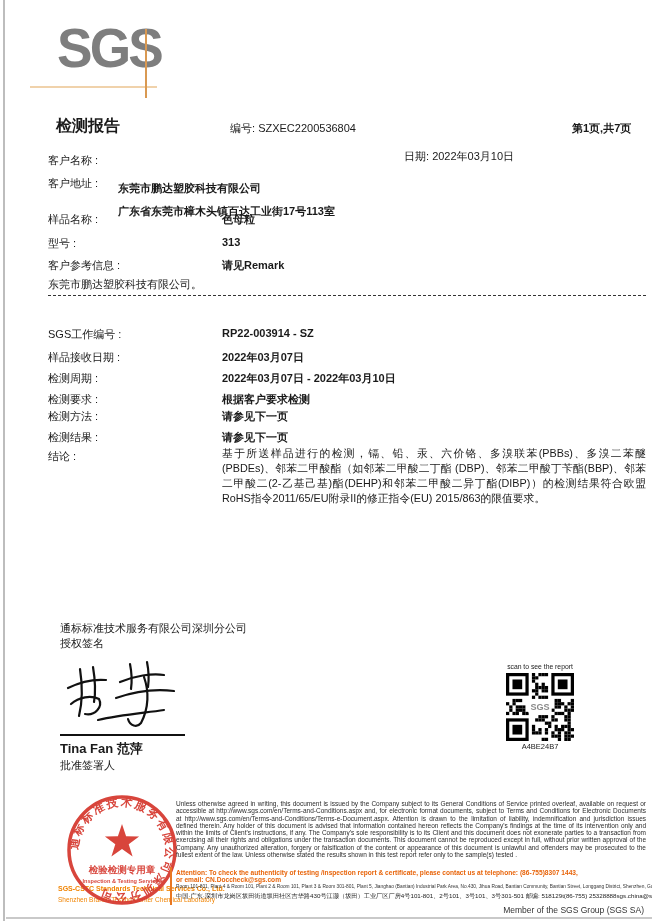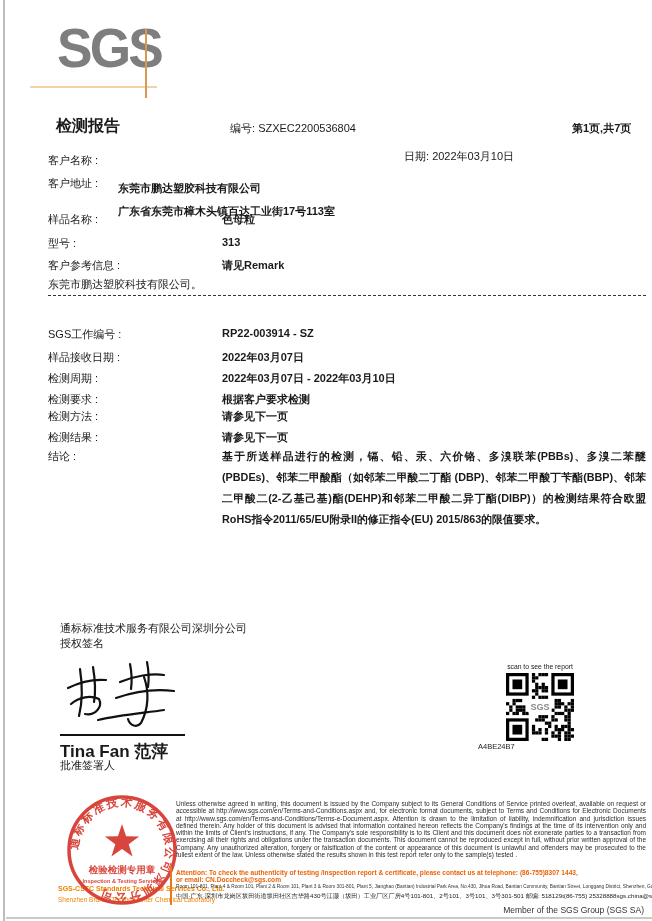--- a/index.html
+++ b/index.html
@@ -25,35 +25,35 @@
   
   .row { position:absolute; left:48px; font-size:11px; white-space:nowrap; }
   .row .lbl { display:inline-block; }
   .row .val { font-weight:bold; }
   .val-at-110 { position:absolute; left:70px; top:0;margin-top:28px; }
   .val-at-222 { position:absolute; left:174px; top:0; }
   .dashed { position:absolute; left:48px; top:295px; width:598px; height:1px;
             background:repeating-linear-gradient(90deg,#333 0 3px,transparent 3px 5px); }
 
   .conclusion { position:absolute; left:222px; top:446px; width:424px;
-                font-size:10.8px; line-height:21px; font-weight:bold; text-align:justify; }
+                font-size:10.8px; line-height:15px; font-weight:normal; text-align:justify; }
 
   
   .sig-company { position:absolute; left:60px; top:621px; font-size:11px; }
   .sig-auth { position:absolute; left:60px; top:636px; font-size:11px; }
   .sig-svg { position:absolute; left:60px; top:656px; }
   .sig-line { position:absolute; left:60px; top:734px; width:125px; height:2px; background:#111; }
-  .sig-name { position:absolute; left:60px; top:740px; font-size:17px; font-weight:bold; }
+  .sig-name { position:absolute; left:60px; top:740px; font-size:13px; font-weight:bold; }
   .sig-role { position:absolute; left:60px; top:758px; font-size:11px; }
 
   
   .qr-caption { position:absolute; left:478px; top:663px; width:124px; text-align:center;
                 font-size:6.8px; color:#222; white-space:nowrap; }
   .qr-box { position:absolute; left:506px; top:673px; width:68px; height:68px; }
-  .qr-code-text { position:absolute; left:478px; top:742px; width:124px; font-size:7.5px; color:#222; }
+  .qr-code-text { position:absolute; left:478px; top:742px; width:124px; text-align:center; font-size:7.5px; color:#222; }
 
   
   .stamp-wrap { position:absolute; left:63px; top:791px; opacity:.92; }
   .footer-company { position:absolute; left:58px; top:885px; font-size:7px; font-weight:bold; color:#f08300; white-space:nowrap; }
   .footer-lab { position:absolute; left:58px; top:896px; font-size:6.5px; color:#f08300; white-space:nowrap; }
   .footer-divider { position:absolute; left:170px; top:867px; width:2px; height:38px; background:#e87722; }
 
   .legal { position:absolute; left:176px; top:800px; width:470px; font-size:6.5px; line-height:7.3px;
            text-align:justify; color:#2b2b2b; }
   .attention { position:absolute; left:176px; top:869px; width:470px; font-size:6.6px; line-height:7px;

